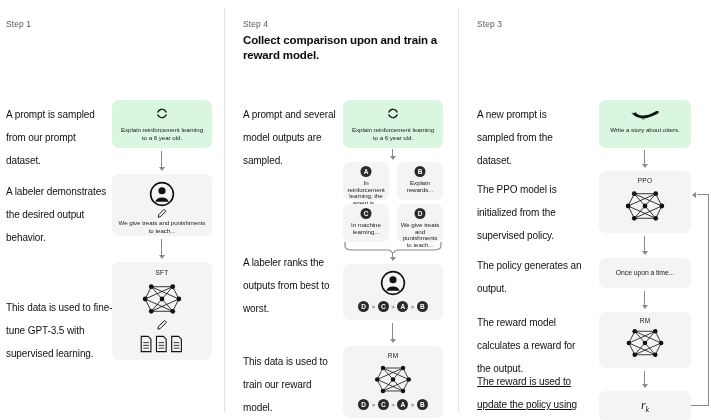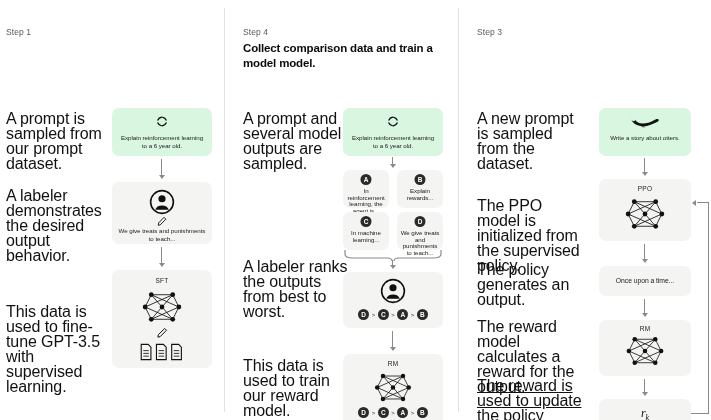--- a/index.html
+++ b/index.html
@@ -9,34 +9,34 @@
     font-family:"Liberation Sans","DejaVu Sans",sans-serif;
     color:#111111;
     overflow:hidden;
   }
   .board{position:relative;width:711px;height:420px;}
 
   .divider{position:absolute;top:8px;width:1px;height:404px;background:#e2e2e2;}
   #div1{left:224px;}
   #div2{left:458px;}
 
-  .col{position:absolute;top:16px;height:380px;}
+  .col{position:absolute;top:8px;height:380px;}
   #col1{left:0px;width:224px;}
   #col2{left:225px;width:233px;}
   #col3{left:459px;width:252px;}
 
   .step-label{
     position:absolute;font-size:8.5px;color:#5a5a5a;letter-spacing:.1px;
   }
   .step-title{
     position:absolute;font-size:11.5px;font-weight:bold;line-height:14.5px;
     color:#0b0b0b;letter-spacing:-.15px;
   }
   .body-text{
-    position:absolute;font-size:16px;line-height:15px;color:#111111;
+    position:absolute;font-size:10px;line-height:23px;color:#111111;
     letter-spacing:-.1px;
   }
 
   
   .card{position:absolute;border-radius:7px;box-sizing:border-box;}
   .card.green{background:#d8f6e0;}
   .card.grey{background:#f4f4f2;}
   .card-text{
     position:absolute;left:0;right:0;text-align:center;
     font-size:6.2px;line-height:8px;color:#1b1b1b;letter-spacing:-.05px;
@@ -174,21 +174,21 @@
               <path d="M50 11 h8 M50 15 h8 M50 19 h8" stroke-width="1.2"></path>
           </g>
         </svg>
       </span>
     </div>
   </div>
 
   <div class="col" id="col2">
 
     <div class="step-label" style="left:18px;top:11px;">Step 4</div>
-    <div class="step-title" style="left:18px;top:25px;width:200px;">Collect comparison data and train a model model.</div>
+    <div class="step-title" style="left:18px;top:25px;width:200px;">Collect comparison upon and train a reward model.</div>
 
     <div class="body-text" style="left:18px;top:243px;width:105px;">A labeler ranks the outputs from best to worst.</div>
     <div class="body-text" style="left:18px;top:95px;width:100px;">A prompt and several model outputs are sampled.</div>
     <div class="body-text" style="left:18px;top:342px;width:100px;">This data is used to train our reward model.</div>
 
     <div class="card green" style="left:118px;top:92px;width:100px;height:48px;">
       <span style="position:absolute;left:50%;top:7px;transform:translateX(-50%);">
         <svg width="13" height="13" viewBox="0 0 24 24" fill="none" stroke="#111" stroke-width="2.6" stroke-linecap="round">
           <path d="M4.5 9.2 A8 8 0 0 1 11 4.2"></path>
           <path d="M19.5 9.2 A8 8 0 0 0 13.5 4.3"></path>
@@ -291,21 +291,21 @@
         <span class="pill">B</span>
       </div>
     </div>
   </div>
 
   <div class="col" id="col3">
 
     <div class="step-label" style="left:18px;top:11px;">Step 3</div>
 
     <div class="body-text" style="left:18px;top:95px;width:100px;">A new prompt is sampled from the dataset.</div>
-    <div class="body-text" style="left:18px;top:170px;width:105px;margin-top:12px;">The PPO model is initialized from the supervised policy.</div>
+    <div class="body-text" style="left:18px;top:170px;width:105px;">The PPO model is initialized from the supervised policy.</div>
     <div class="body-text" style="left:18px;top:246px;width:110px;">The policy generates an output.</div>
     <div class="body-text" style="left:18px;top:303px;width:110px;">The reward model calculates a reward for the output.</div>
     <div class="body-text" style="left:18px;top:362px;width:105px;text-decoration:underline;">The reward is used to update the policy using PPO.</div>
 
     <div class="card green" style="left:140px;top:92px;width:92px;height:48px;">
       <span style="position:absolute;left:50%;top:6px;transform:translateX(-50%);">
         <svg width="30" height="15" viewBox="0 0 60 30" fill="#111">
           <path d="M4 6 C2 9 3 13 6 14 C8 15 10 14 11 12 C13 16 18 19 25 19 C33 19 41 17 47 13
                    C51 10.5 55 9 57 11 C58.5 12.5 57 15 54 16 C50 17.5 45 20 40 22
                    C34 24.5 27 25 21 24 C13 22.8 7 19 4 14 C2.5 11.5 3 8 4 6 Z"></path>

